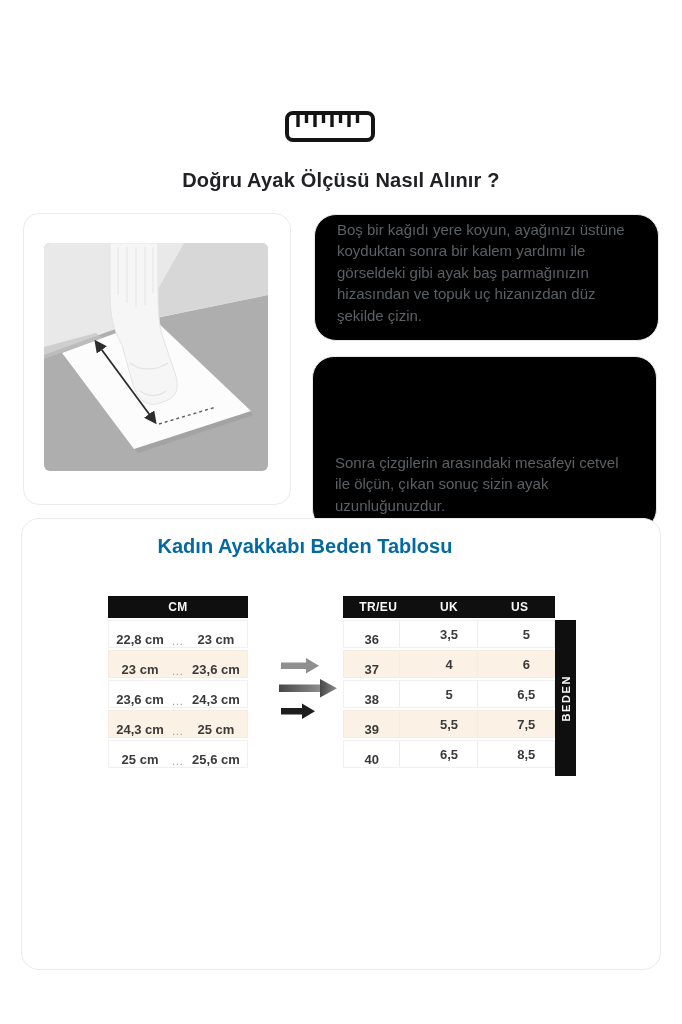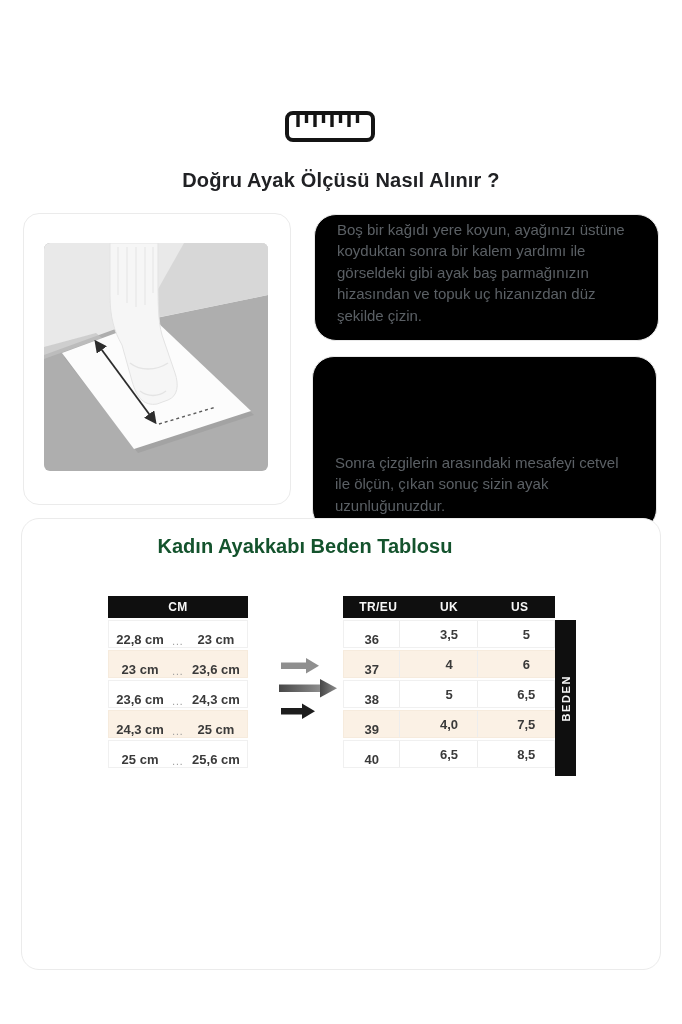--- a/index.html
+++ b/index.html
@@ -44,21 +44,21 @@
   #info-box-2{left:312px;top:356px;width:345px;height:175px;}
   .info-text{
     padding:14px 26px 14px 22px;
     font-size:15px;line-height:1.43;color:#5b6065;
   }
 
   
   #size-card{left:21px;top:518px;width:640px;height:452px;border-radius:18px;}
   #size-title{
     left:0;top:535px;width:610px;
-    text-align:center;font-size:20px;font-weight:bold;color:#14532d;
+    text-align:center;font-size:20px;font-weight:bold;color:#0369a1;
   }
 
   .size-table{box-sizing:border-box;}
   #cm-table{left:108px;top:596px;width:140px;}
   #intl-table{left:343px;top:596px;width:212px;}
 
   .thead{
     height:22px;background:#0f0f0f;color:#f7f7f7;
     display:flex;align-items:center;
     font-size:12px;font-weight:bold;letter-spacing:.4px;
@@ -225,21 +225,21 @@
         <span class="cell">4</span>
         <span class="cell">6</span>
     </div>
     <div class="trow">
       <span class="cell">38</span>
         <span class="cell">5</span>
         <span class="cell">6,5</span>
     </div>
     <div class="trow">
       <span class="cell">39</span>
-        <span class="cell">4,0</span>
+        <span class="cell">5,5</span>
         <span class="cell">7,5</span>
     </div>
     <div class="trow">
       <span class="cell">40</span>
         <span class="cell">6,5</span>
         <span class="cell">8,5</span>
     </div>
   </div>
 </div>
 

